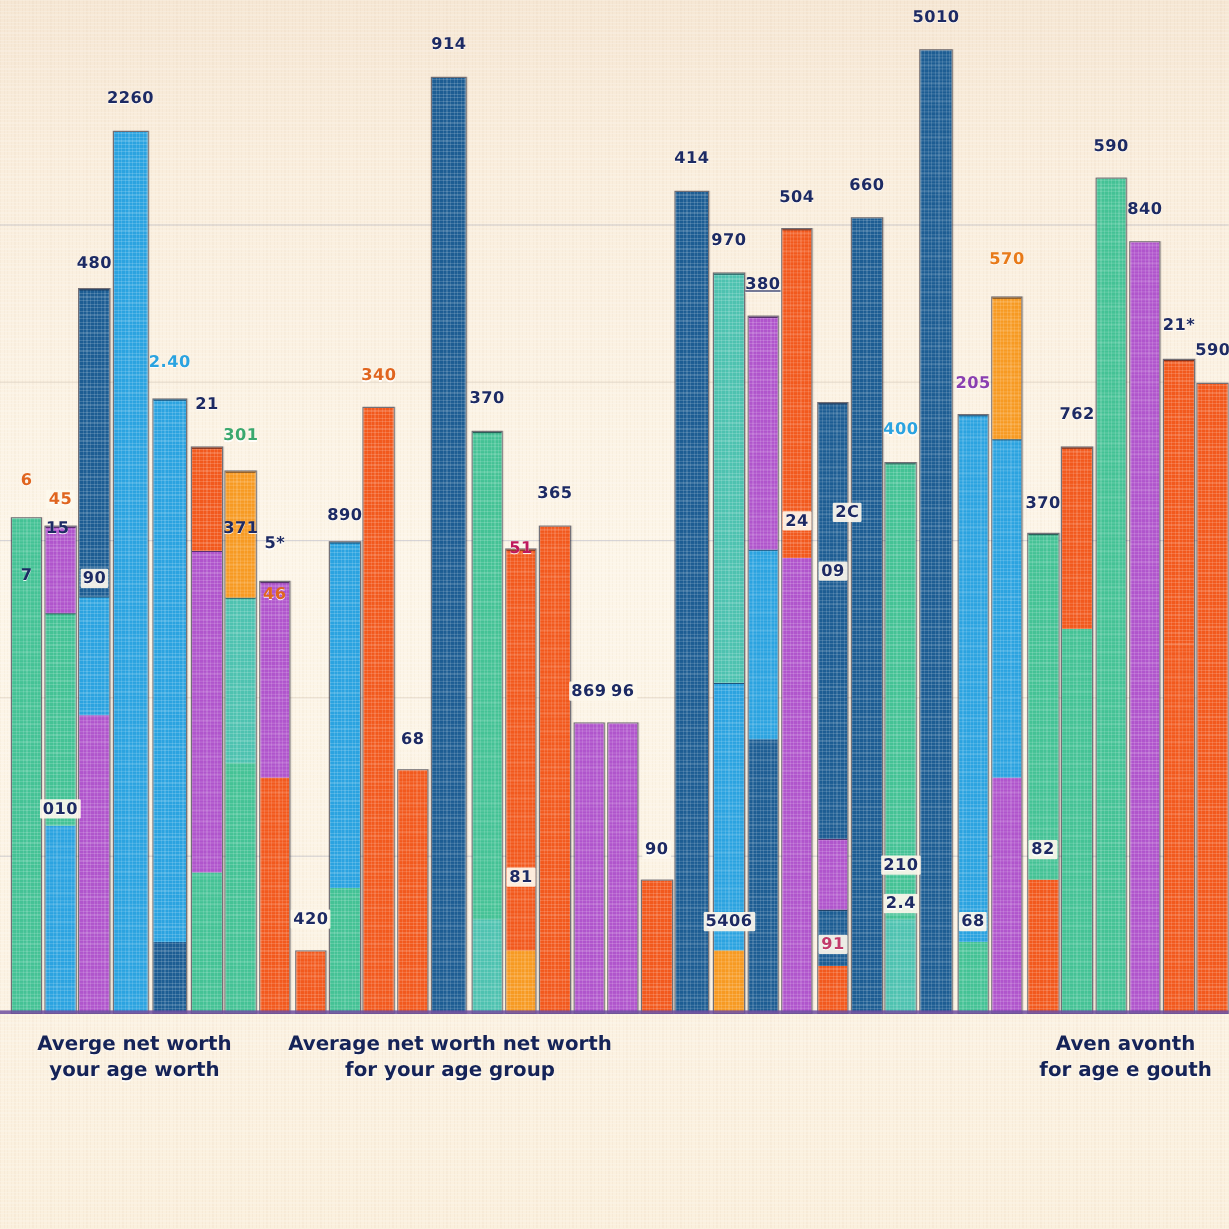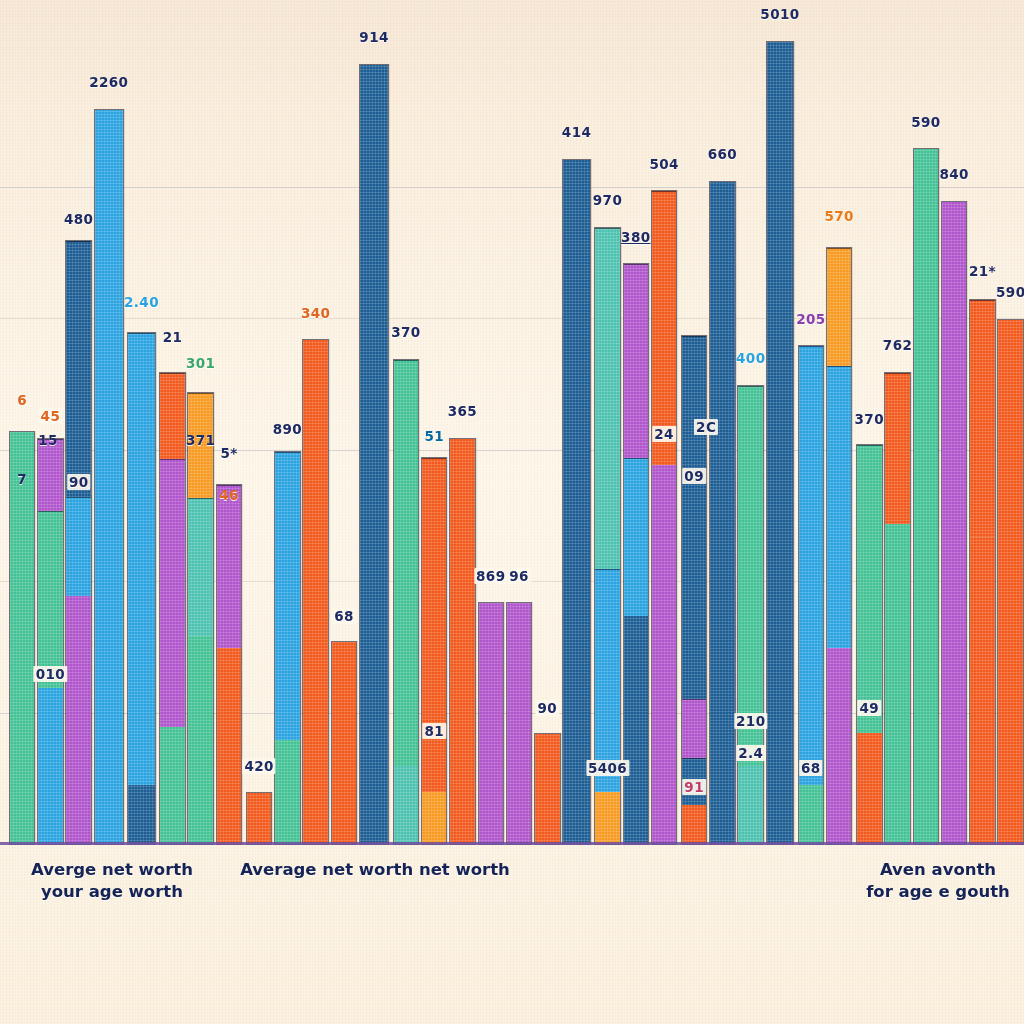--- a/index.html
+++ b/index.html
@@ -253,21 +253,21 @@
         <div class="dlabel" style="left: 200.732px; bottom: 397.355px; color: rgb(29, 42, 99);">371</div>
         <div class="dlabel" style="left: 229.029px; bottom: 384.21px; color: rgb(29, 42, 99);">5*</div>
         <div class="dlabel" style="left: 229.029px; bottom: 342.145px; color: rgb(224, 101, 31);">46</div>
         <div class="dlabel boxed" style="left: 259.095px; bottom: 71.3548px; color: rgb(29, 42, 99);">420</div>
         <div class="dlabel" style="left: 287.392px; bottom: 407.871px; color: rgb(29, 42, 99);">890</div>
         <div class="dlabel" style="left: 315.689px; bottom: 523.548px; color: rgb(224, 101, 31);">340</div>
         <div class="dlabel boxed" style="left: 343.986px; bottom: 221.21px; color: rgb(29, 42, 99);">68</div>
         <div class="dlabel" style="left: 374.052px; bottom: 799.597px; color: rgb(29, 42, 99);">914</div>
         <div class="dlabel" style="left: 405.886px; bottom: 505.145px; color: rgb(29, 42, 99);">370</div>
         <div class="dlabel boxed" style="left: 434.183px; bottom: 105.532px; color: rgb(29, 42, 99);">81</div>
-        <div class="dlabel" style="left: 434.183px; bottom: 401px; color: #0369a1;">51</div>
+        <div class="dlabel" style="left: 434.183px; bottom: 380px; color: #be185d;">51</div>
         <div class="dlabel" style="left: 462.48px; bottom: 426.274px; color: rgb(29, 42, 99);">365</div>
         <div class="dlabel boxed" style="left: 490.777px; bottom: 260.645px; color: rgb(29, 42, 99);">869</div>
         <div class="dlabel boxed" style="left: 519.074px; bottom: 260.645px; color: rgb(29, 42, 99);">96</div>
         <div class="dlabel boxed" style="left: 547.371px; bottom: 129.194px; color: rgb(29, 42, 99);">90</div>
         <div class="dlabel" style="left: 576.553px; bottom: 704.952px; color: rgb(29, 42, 99);">414</div>
         <div class="dlabel boxed" style="left: 607.503px; bottom: 68.7258px; color: rgb(29, 42, 99);">5406</div>
         <div class="dlabel" style="left: 607.503px; bottom: 636.597px; color: rgb(29, 42, 99);">970</div>
         <div class="dlabel" style="left: 635.8px; bottom: 599.79px; color: rgb(29, 42, 99); text-decoration: underline;">380</div>
         <div class="dlabel" style="left: 664.097px; bottom: 673.403px; color: rgb(29, 42, 99);">504</div>
         <div class="dlabel boxed" style="left: 664.097px; bottom: 402.613px; color: rgb(29, 42, 99);">24</div>
@@ -275,37 +275,38 @@
         <div class="dlabel boxed" style="left: 694.162px; bottom: 410.5px; color: rgb(29, 42, 99); margin-left: 12px;">2C</div>
         <div class="dlabel boxed" style="left: 694.162px; bottom: 360.548px; color: rgb(29, 42, 99);">09</div>
         <div class="dlabel" style="left: 722.459px; bottom: 682.605px; color: rgb(29, 42, 99);">660</div>
         <div class="dlabel boxed" style="left: 750.756px; bottom: 116.048px; color: rgb(29, 42, 99);">210</div>
         <div class="dlabel boxed" style="left: 750.756px; bottom: 84.5px; color: rgb(29, 42, 99);">2.4</div>
         <div class="dlabel" style="left: 750.756px; bottom: 478.855px; color: rgb(43, 163, 224);">400</div>
         <div class="dlabel" style="left: 779.938px; bottom: 823.258px; color: rgb(29, 42, 99);">5010</div>
         <div class="dlabel boxed" style="left: 810.888px; bottom: 68.7258px; color: rgb(29, 42, 99);">68</div>
         <div class="dlabel" style="left: 810.888px; bottom: 518.29px; color: rgb(138, 63, 176);">205</div>
         <div class="dlabel" style="left: 839.185px; bottom: 620.823px; color: rgb(232, 122, 24);">570</div>
-        <div class="dlabel boxed" style="left: 869.25px; bottom: 129.194px; color: rgb(29, 42, 99);">49</div>
+        <div class="dlabel boxed" style="left: 869.25px; bottom: 129.194px; color: rgb(29, 42, 99);">82</div>
         <div class="dlabel" style="left: 869.25px; bottom: 418.387px; color: rgb(29, 42, 99);">370</div>
         <div class="dlabel" style="left: 897.547px; bottom: 492px; color: rgb(29, 42, 99);">762</div>
         <div class="dlabel" style="left: 925.845px; bottom: 715.468px; color: rgb(29, 42, 99);">590</div>
         <div class="dlabel" style="left: 954.142px; bottom: 662.887px; color: rgb(29, 42, 99);">840</div>
         <div class="dlabel" style="left: 982.439px; bottom: 565.613px; color: rgb(29, 42, 99);">21*</div>
         <div class="dlabel" style="left: 1010.74px; bottom: 544.581px; color: rgb(29, 42, 99);">590</div>
       </div>
     <div class="baseline"></div>
   </div>
 
   <div class="captions" id="captions">
       <div class="cap" style="left: 112px; top: 8px; width: 300px;">
         <div>Averge net worth</div>
         <div>your age worth</div>
       </div>
       <div class="cap" style="left: 375px; top: 8px; width: 300px;">
         <div>Average net worth net worth</div>
+        <div>for your age group</div>
       </div>
       <div class="cap" style="left: 938px; top: 8px; width: 300px;">
         <div>Aven avonth</div>
         <div>for age e gouth</div>
       </div>
     </div>
 </div>
 
 </body></html>

